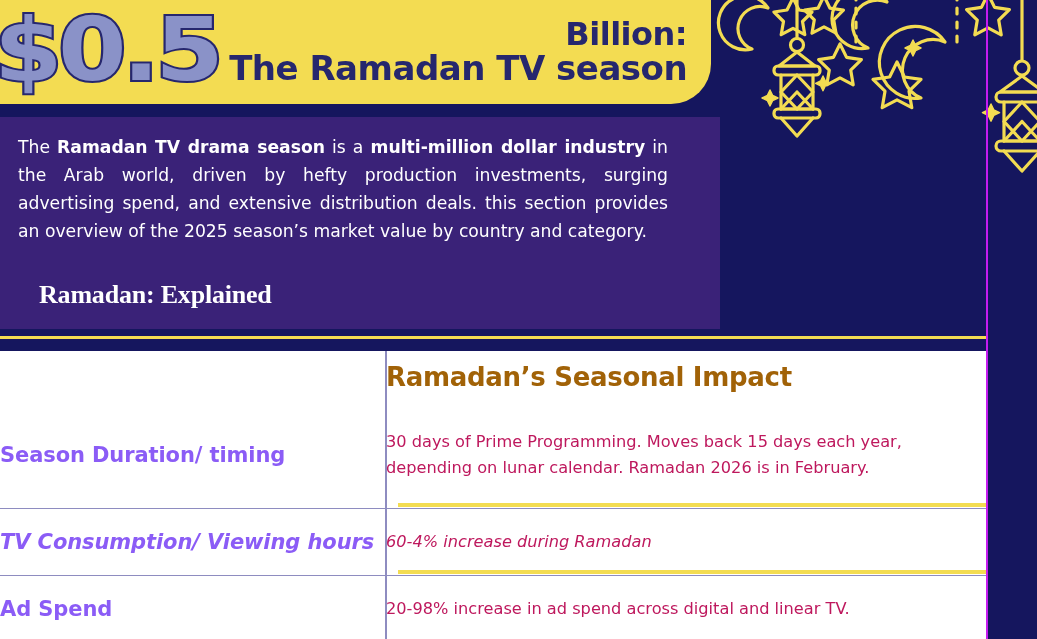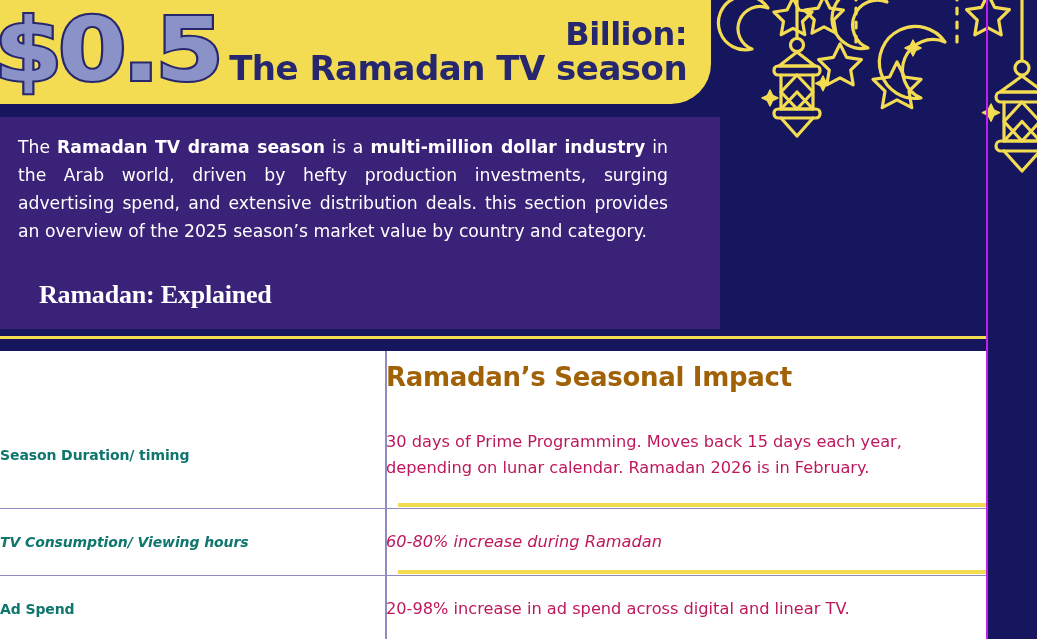--- a/index.html
+++ b/index.html
@@ -148,24 +148,24 @@
   .tbl td {
     vertical-align: middle;
     padding: 0;
     border: 0;
     background: transparent;
   }
   .row-line td {
     border-bottom: 1.5px solid #8e8cc0;
   }
   .cell-label {
-    color: #0f766e;
-    font-family: "DejaVu Sans", sans-serif;
-    font-weight: 700;
-    font-size: 14px;
+    color: #8b5cf6;
+    font-family: "DejaVu Sans", sans-serif;
+    font-weight: 700;
+    font-size: 21px;
     padding: 0 14px 0 10px;
     letter-spacing: -0.1px;
   }
   .cell-body {
     color: #be185d;
     font-family: "DejaVu Sans", sans-serif;
     font-weight: 400;
     font-size: 16.2px;
     line-height: 1.6;
     padding: 0 22px 0 12px;
@@ -318,21 +318,21 @@
         <tr class="row-line" style="height:105px;">
           <td class="cell-label">Season Duration/ timing</td>
           <td class="cell-body">
             <span>30 days of Prime Programming. Moves back 15 days each year, depending on lunar calendar. Ramadan 2026 is in February.</span>
           </td>
         </tr>
         <tr class="row-line" style="height:67px;font-style:italic;">
           <td class="cell-label">TV Consumption/ Viewing hours</td>
           <td class="cell-body">
             <span class="ybar ybar-top"></span>
-            <span>60-80% increase during Ramadan</span>
+            <span>60-4% increase during Ramadan</span>
           </td>
         </tr>
         <tr class="row-line" style="height:67px;">
           <td class="cell-label">Ad Spend</td>
           <td class="cell-body">
             <span class="ybar ybar-top"></span>
             <span>20-98% increase in ad spend across digital and linear TV.</span>
             
           </td>
         </tr>

